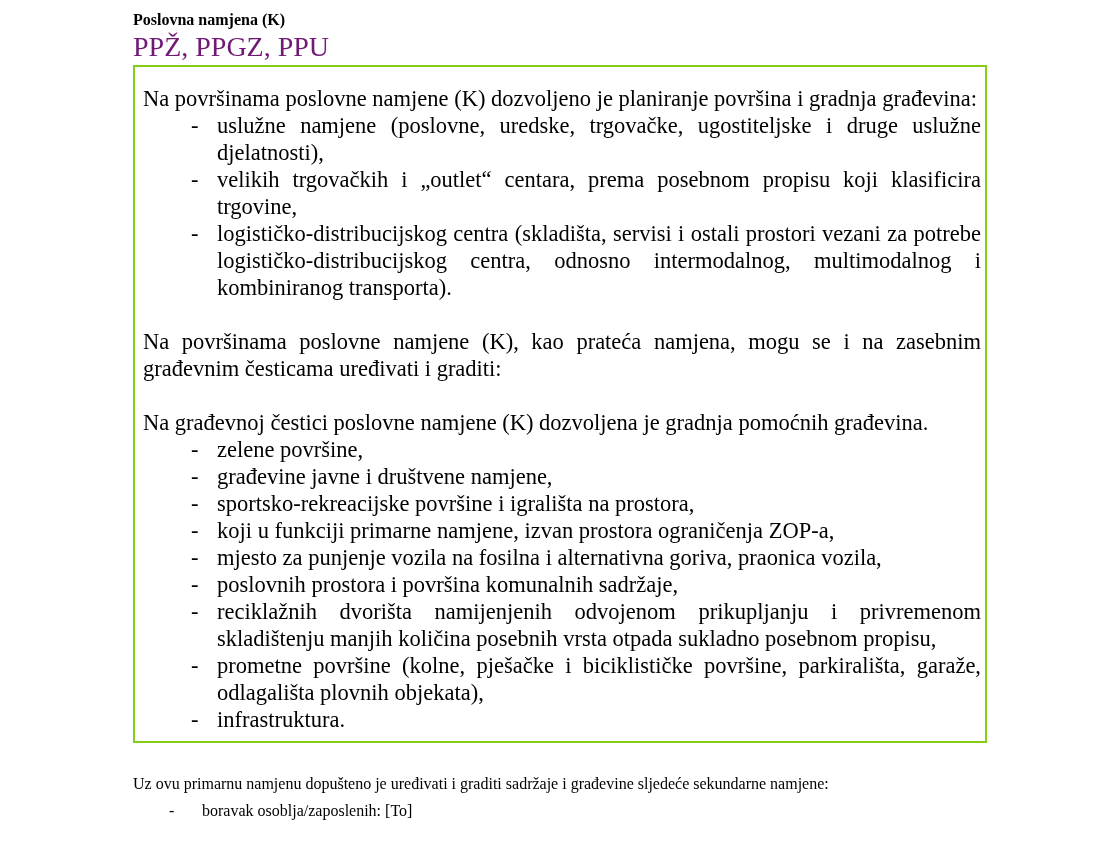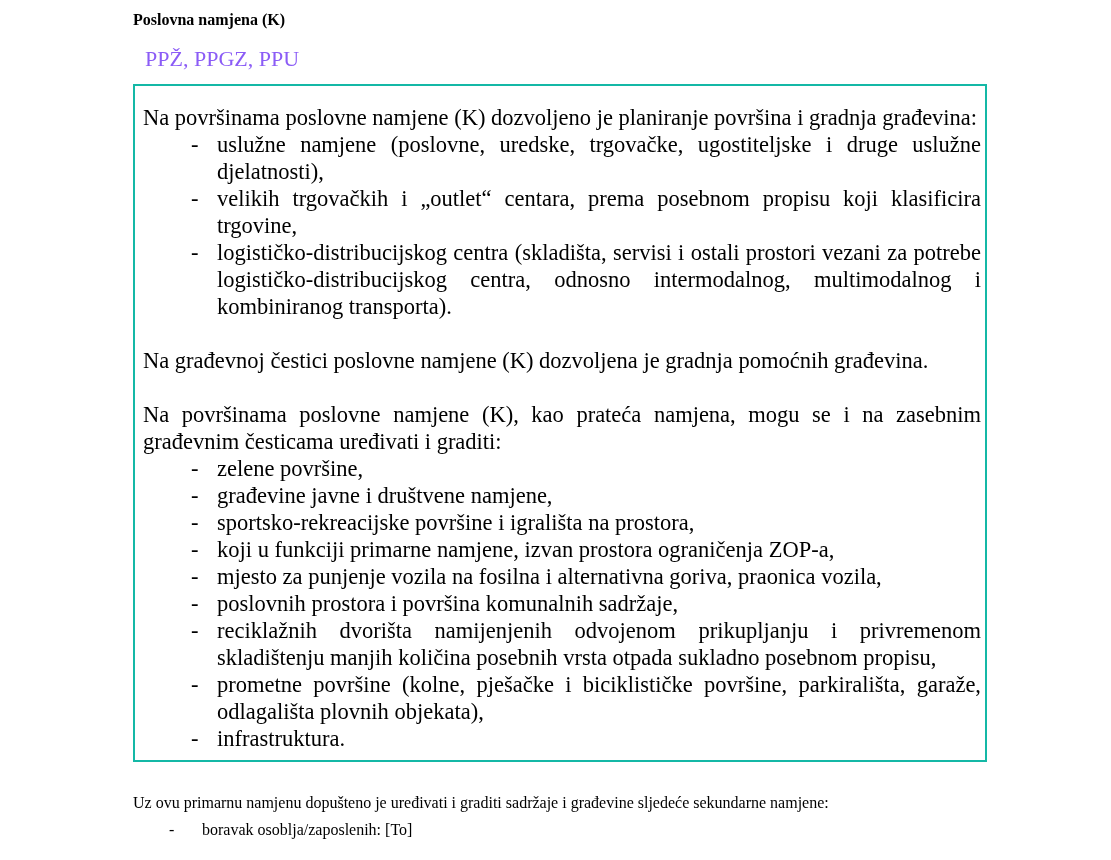--- a/index.html
+++ b/index.html
@@ -19,29 +19,29 @@
     box-sizing: border-box;
     padding: 6px 0 0 133px;
   }
   .doc-title {
     font-size: 16px;
     line-height: 28px;
     font-weight: bold;
     margin: 0;
   }
   .ref-links {
-    font-size: 22px;
+    font-size: 28px;
     line-height: 26px;
-    color: #8b5cf6;
-    margin: 12px;
+    color: #701a75;
+    margin: 0;
   }
   .content-box {
     box-sizing: border-box;
     width: 854px;
-    border: 2px solid #14b8a6;
+    border: 2px solid #84cc16;
     margin-top: 5px;
     padding: 18px 4px 8px 8px;
     font-size: 22.5px;
     line-height: 27px;
     text-align: justify;
   }
   .para {
     margin: 0;
   }
   .gap-before {
@@ -90,23 +90,23 @@
     </div>
     <div class="li">
       <span class="marker">-</span>
       <span class="li-text">velikih trgovačkih i „outlet“ centara, prema posebnom propisu koji klasificira trgovine,</span>
     </div>
     <div class="li">
       <span class="marker">-</span>
       <span class="li-text">logističko-distribucijskog centra (skladišta, servisi i ostali prostori vezani za potrebe logističko-distribucijskog centra, odnosno intermodalnog, multimodalnog i kombiniranog transporta).</span>
     </div>
 
+    <p class="para gap-before">Na površinama poslovne namjene (K), kao prateća namjena, mogu se i na zasebnim građevnim česticama uređivati i graditi:</p>
+
     <p class="para gap-before">Na građevnoj čestici poslovne namjene (K) dozvoljena je gradnja pomoćnih građevina.</p>
-
-    <p class="para gap-before">Na površinama poslovne namjene (K), kao prateća namjena, mogu se i na zasebnim građevnim česticama uređivati i graditi:</p>
 
     <div class="li">
       <span class="marker">-</span>
       <span class="li-text">zelene površine,</span>
     </div>
     <div class="li">
       <span class="marker">-</span>
       <span class="li-text">građevine javne i društvene namjene,</span>
     </div>
     <div class="li">

